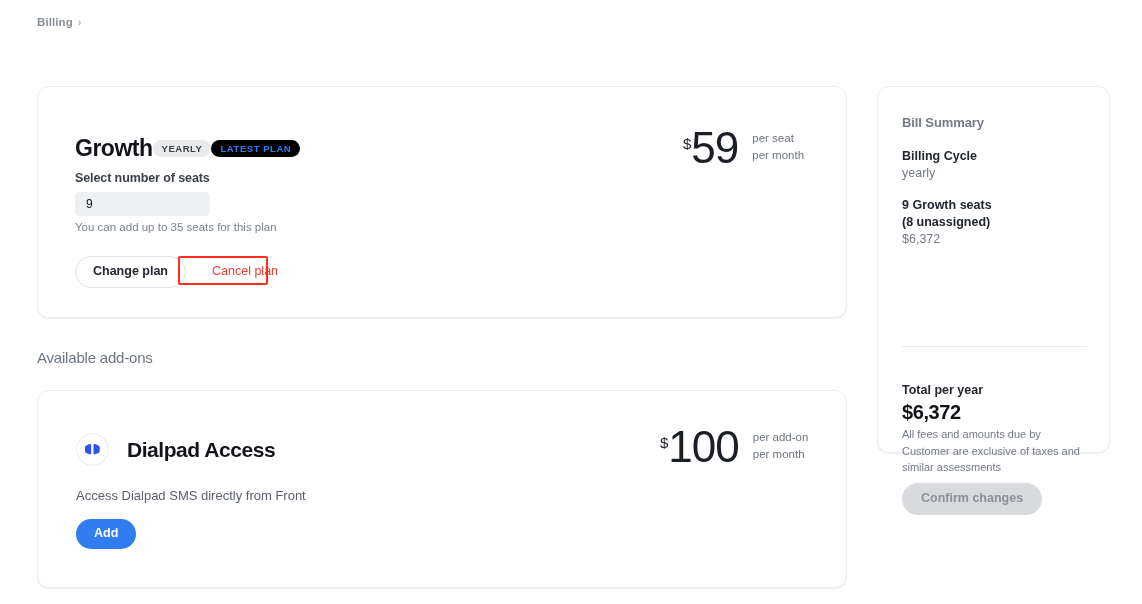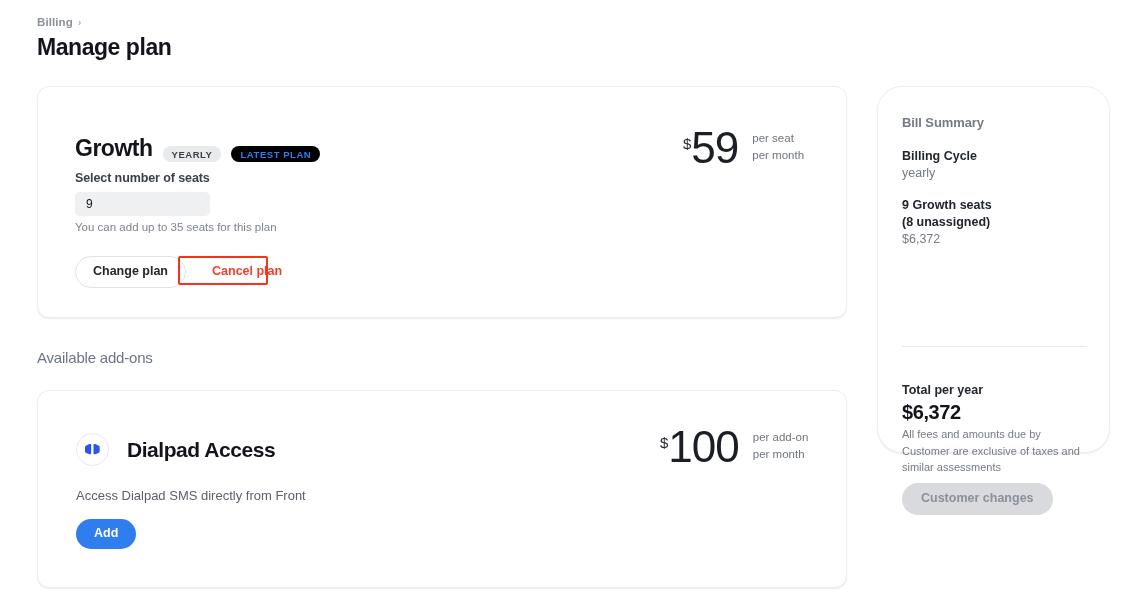--- a/index.html
+++ b/index.html
@@ -28,24 +28,24 @@
   }
 
   
   .card {
     position: absolute; background:#fff;
     border: 1px solid #edeef0; border-radius: 12px;
     box-shadow: 0 1px 2px rgba(16,24,40,.05), 0 1px 1px rgba(16,24,40,.03);
   }
   #plan-card   { left: 37px;  top: 86px;  width: 810px; height: 232px; }
   #addon-card  { left: 37px;  top: 390px; width: 810px; height: 198px; }
-  #summary-card{ left: 877px; top: 86px;  width: 233px; height: 367px; border-radius: 25px; }
-
-  
-  .plan-head { position:absolute; left:37px; top:48px; display:flex; align-items:flex-end; gap:10px; }
+  #summary-card{ left: 877px; top: 86px;  width: 233px; height: 367px; }
+
+  
+  .plan-head { position:absolute; left:37px; top:48px; display:flex; align-items:center; gap:0; }
   .plan-name { font-size: 23px; font-weight: 700; color:#12141a; letter-spacing:-.5px; }
   .pill {
     display:inline-block; border-radius: 11px; font-size: 9.5px;
     font-weight: 700; letter-spacing: .55px; padding: 4px 9px 3px; line-height:1;
   }
   .pill-gray { background:#e9eaec; color:#3c4149; }
   .pill-blue { background:#000000; color:#2f7def; }
 
   .field-label {
     position:absolute; left:37px; top:84px;
@@ -65,21 +65,21 @@
   .btn-row { position:absolute; left:37px; top:169px; display:flex; align-items:center; gap:14px; }
   .btn-ghost {
     background:#fff; border:1px solid #e0e2e6; border-radius: 17px;
     font-family:"Liberation Sans", sans-serif;
     font-size:12.5px; font-weight:700; color:#22262d;
     padding: 8px 17px; cursor:pointer; line-height:1.1;
   }
   .btn-danger-text {
     background:transparent; border:none;
     font-family:"Liberation Sans", sans-serif;
-    font-size:12.5px; font-weight:700; color:#f0402f;
+    font-size:12.5px; font-weight:400; color:#f0402f;
     padding: 8px 12px; cursor:pointer; line-height:1.1;
   }
   .hl-box {
     position:absolute; left:140px; top:169px; width:90px; height:29px;
     border: 2px solid #fa2f1e; border-radius:2px; pointer-events:none;
   }
 
   
   .price { position:absolute; display:flex; align-items:flex-start; }
   .price .cur { font-size: 15px; color:#22262d; font-weight: 400; margin-top: 9px; }
@@ -144,21 +144,20 @@
 </style>
 </head>
 <body>
 
 <div class="page">
 
   <div class="breadcrumb">
     <span class="crumb-link">Billing</span>
     <span class="chev">›</span>
   </div>
-  <div class="page-title">Manage plan</div>
 
   <div class="card" id="plan-card">
 
     <div class="plan-head">
       <span class="plan-name">Growth</span>
       <span class="pill pill-gray">YEARLY</span>
       <span class="pill pill-blue">LATEST PLAN</span>
     </div>
 
     <div class="field-label">Select number of seats</div>
@@ -222,16 +221,16 @@
     </div>
 
     <div class="divider"></div>
 
     <div class="sum-block" id="sum-total">
       <div class="total-label">Total per year</div>
       <div class="total-amount">$6,372</div>
     </div>
 
     <div class="legal">All fees and amounts due by Customer are exclusive of taxes and similar assessments</div>
-    <button class="btn-disabled" disabled="">Customer changes</button>
+    <button class="btn-disabled" disabled="">Confirm changes</button>
   </div>
 
 </div>
 
 </body></html>

